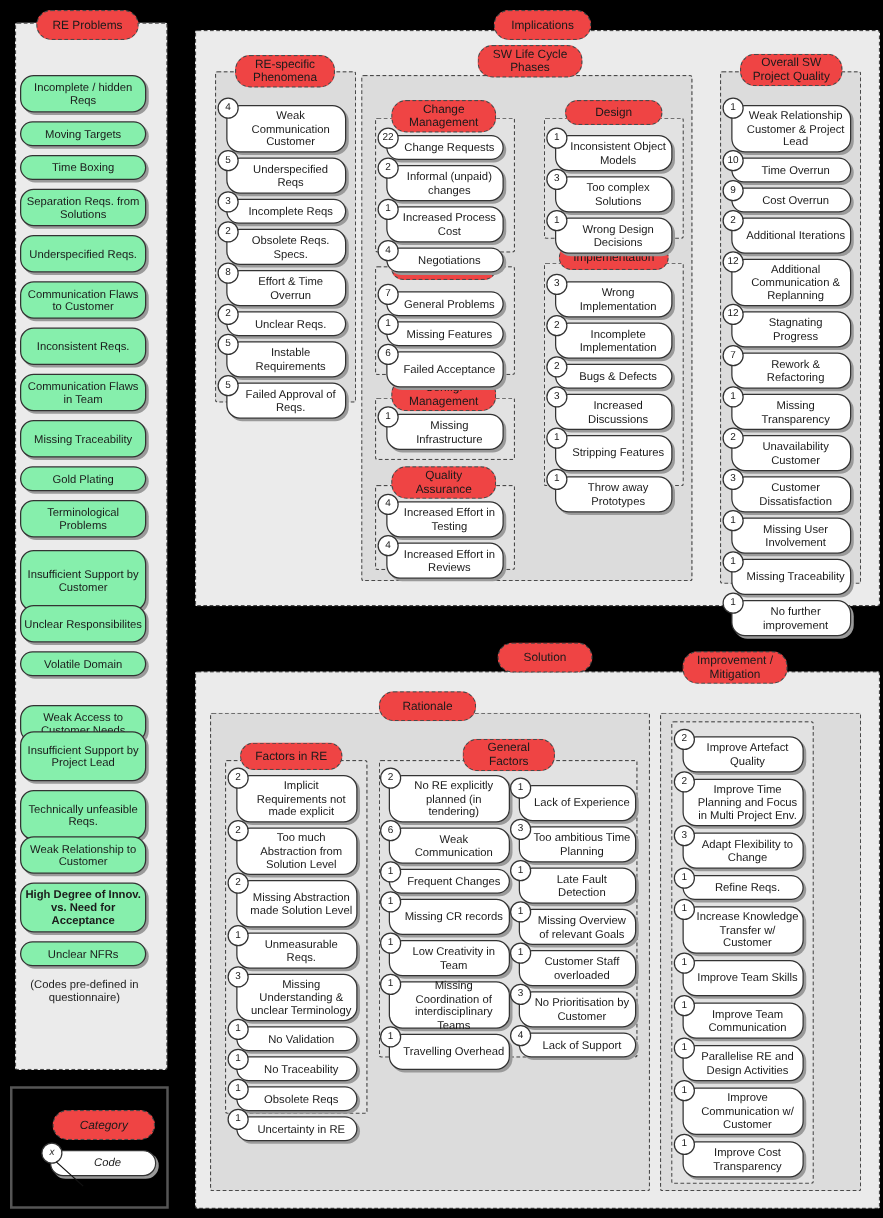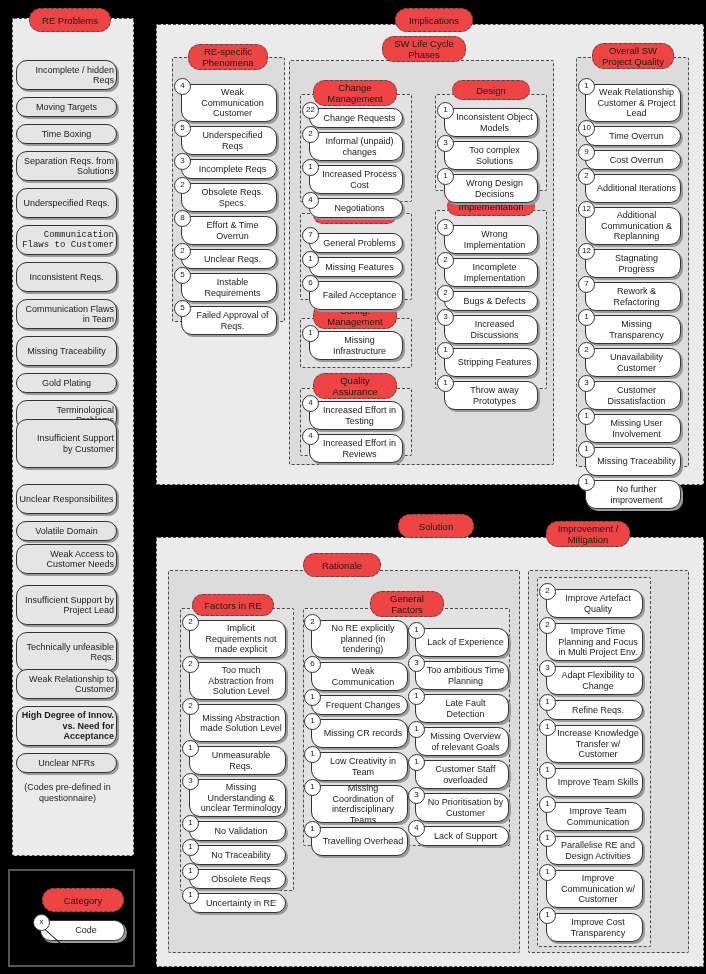--- a/index.html
+++ b/index.html
@@ -53,38 +53,38 @@
     border:1.3px solid #333;
     font-size:8px;line-height:13px;
     text-align:center;
     z-index:9;
   }
 
   
   .side{
     position:absolute;left:16px;
     width:101px;
-    background:#e5e5e5;
+    background:#86efac;
     border:1.3px solid #333;
     border-radius:11px;
     box-shadow:2px 2px 0 #9a9a9a;
     display:flex;align-items:center;justify-content:center;
-    text-align:right;font-size:9px;line-height:10.5px;
+    text-align:center;font-size:9px;line-height:10.5px;
     box-sizing:border-box;padding:1px 2px;
     z-index:8;
   }
   .note{
     position:absolute;left:10px;width:115px;
     text-align:center;font-size:9px;line-height:11px;color:#222;
   }
 
   
   #legend{
     position:absolute;left:8px;top:869px;width:127px;height:98px;
-    background:#000;border:2px solid #555;box-sizing:border-box;
+    background:#000;border:2px solid #555;box-sizing:border-box;font-style:italic;
   }
   #legend .cat{position:absolute;}
   #legend .code{position:absolute;}
   #legend .leader{position:absolute;border-top:1.2px solid #111;z-index:10;}
 </style>
 </head>
 <body>
 
 <div id="root">
 
@@ -101,48 +101,48 @@
       </div>
       <div class="side" style="top: 124px; height: 20px;">
         <span>Time Boxing</span>
       </div>
       <div class="side" style="top: 151px; height: 30px;">
         <span>Separation Reqs. from Solutions</span>
       </div>
       <div class="side" style="top: 188px; height: 30px;">
         <span>Underspecified Reqs.</span>
       </div>
-      <div class="side" style="top: 225px; height: 30px; font-family: Liberation Mono, monospace;">
+      <div class="side" style="top: 225px; height: 30px;">
         <span>Communication Flaws to Customer</span>
       </div>
       <div class="side" style="top: 262px; height: 30px;">
         <span>Inconsistent Reqs.</span>
       </div>
       <div class="side" style="top: 299px; height: 30px;">
         <span>Communication Flaws in Team</span>
       </div>
       <div class="side" style="top: 336px; height: 30px;">
         <span>Missing Traceability</span>
       </div>
       <div class="side" style="top: 373px; height: 20px;">
         <span>Gold Plating</span>
       </div>
       <div class="side" style="top: 400px; height: 30px;">
         <span>Terminological Problems</span>
       </div>
-      <div class="side" style="top: 419px; height: 49px; padding-left: 10px;">
+      <div class="side" style="top: 440px; height: 49px;">
         <span>Insufficient Support by Customer</span>
       </div>
       <div class="side" style="top: 484px; height: 30px;">
         <span>Unclear Responsibilites</span>
       </div>
       <div class="side" style="top: 521px; height: 20px;">
         <span>Volatile Domain</span>
       </div>
-      <div class="side" style="top: 544px; height: 30px;">
+      <div class="side" style="top: 564px; height: 30px;">
         <span>Weak Access to Customer Needs</span>
       </div>
       <div class="side" style="top: 585px; height: 40px;">
         <span>Insufficient Support by Project Lead</span>
       </div>
       <div class="side" style="top: 632px; height: 40px;">
         <span>Technically unfeasible Reqs.</span>
       </div>
       <div class="side" style="top: 669px; height: 30px;">
         <span>Weak Relationship to Customer</span>

